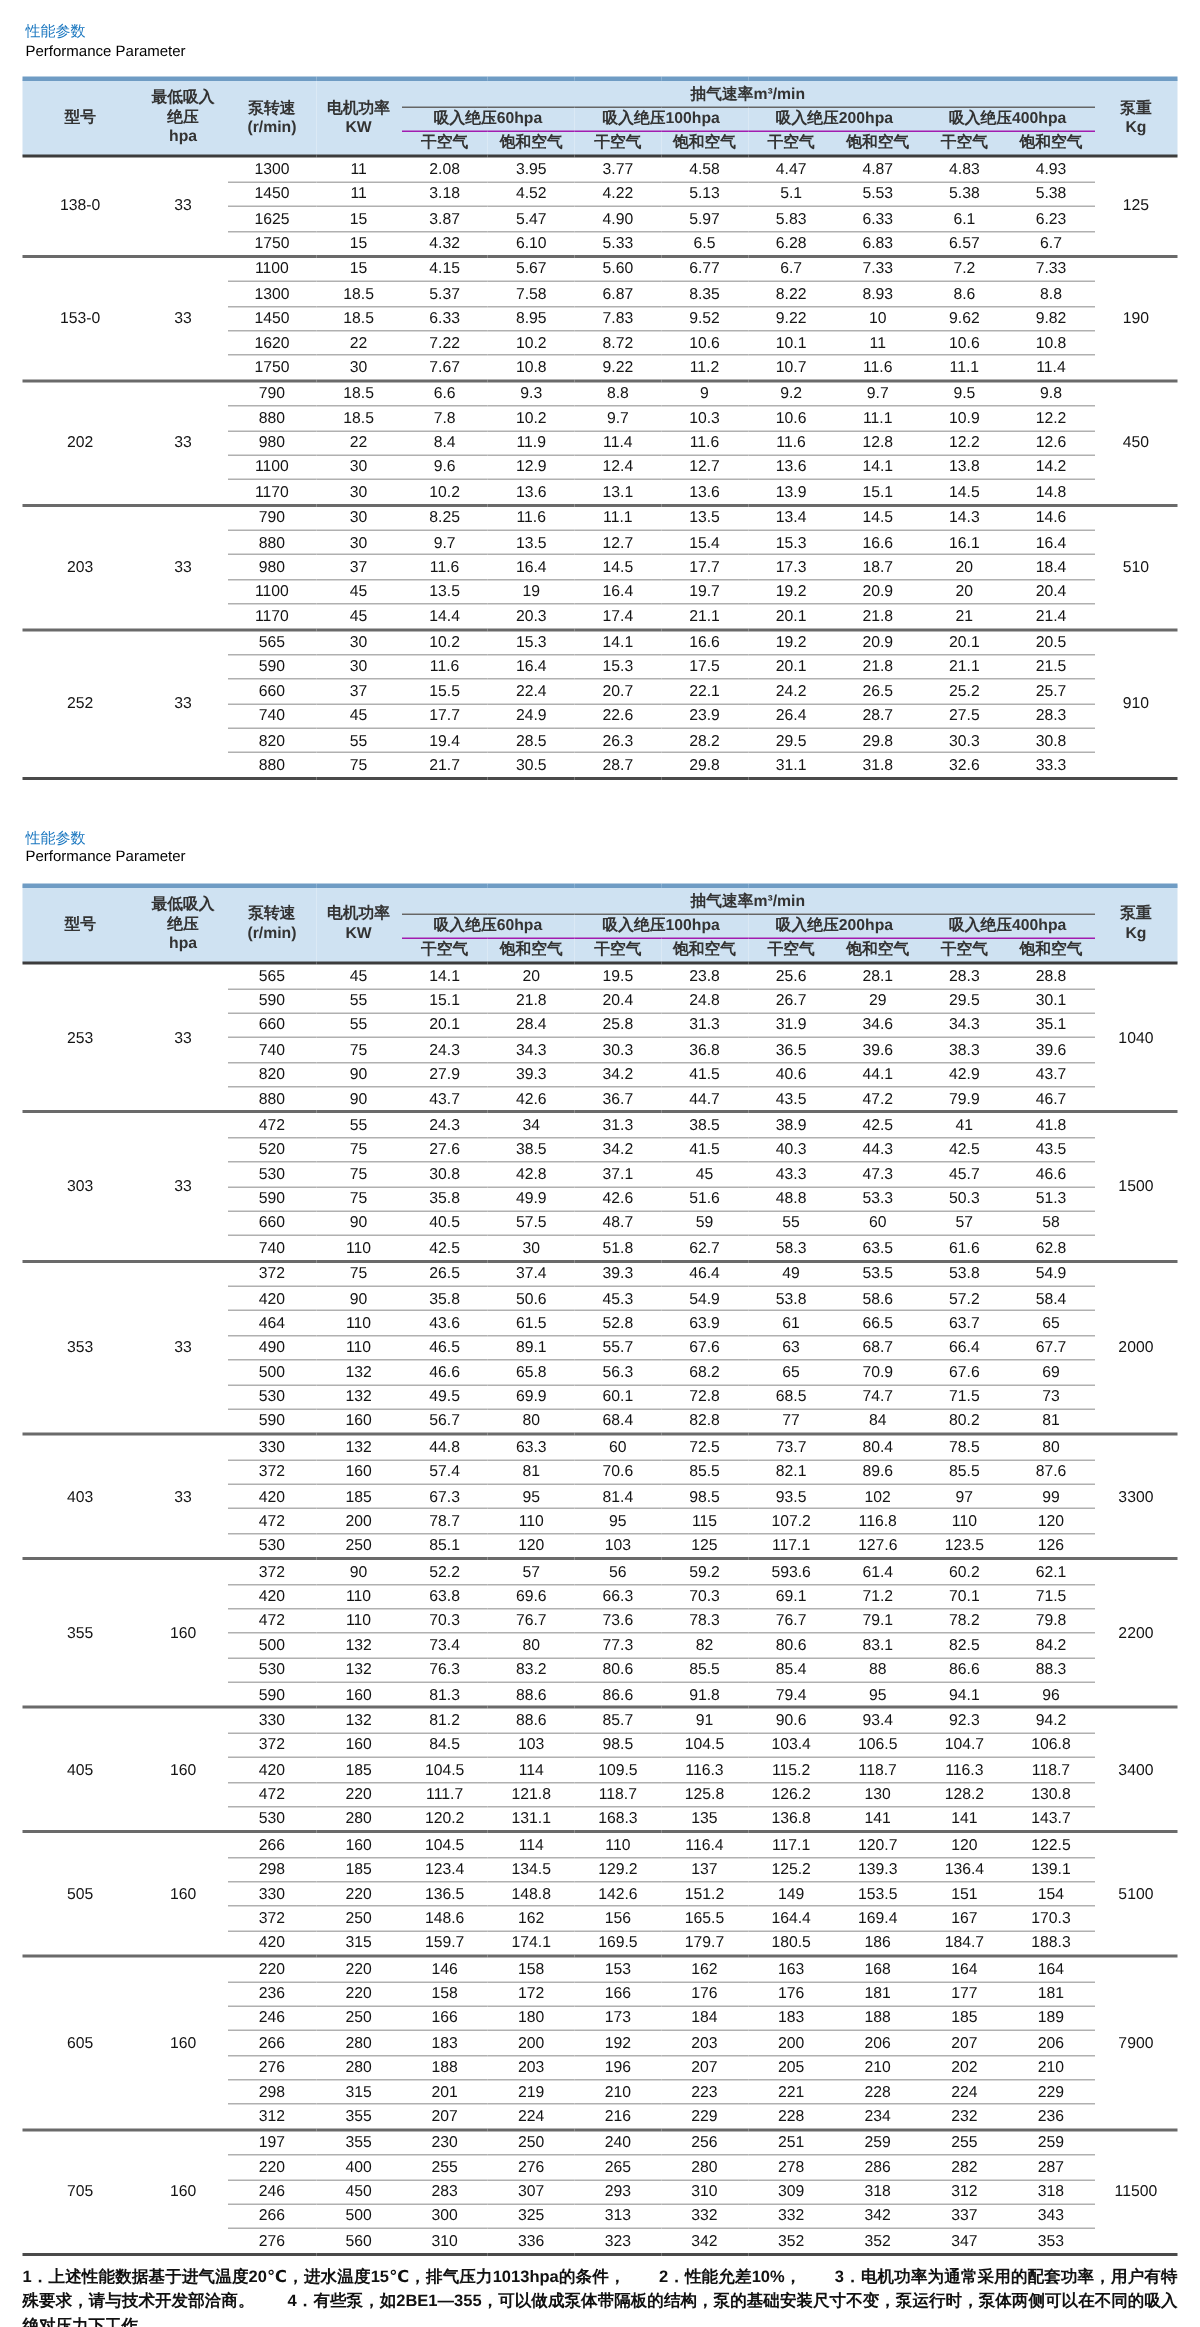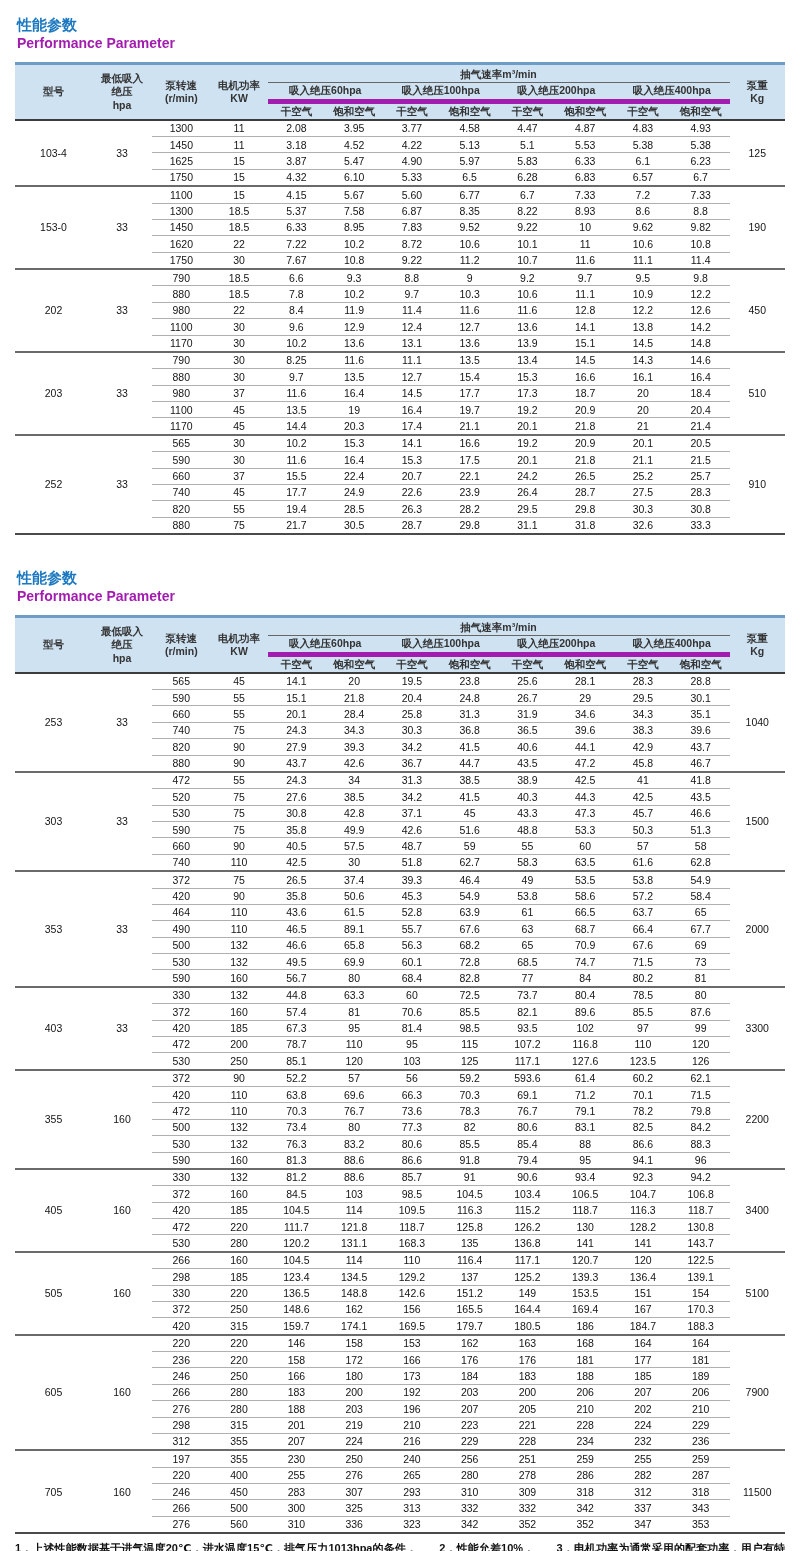--- a/index.html
+++ b/index.html
@@ -6,24 +6,24 @@
   html, body { background: #ffffff; }
   body {
     width: 800px;
     font-family: "Liberation Sans", "DejaVu Sans", sans-serif;
     color: #1a1a1a;
   }
   .page { padding: 16px 15px 20px 15px; }
 
   .section-title { margin: 0 0 10px 2px; }
   .section-title .zh {
-    color: #1c78c0; font-size: 15px; font-weight: bold; line-height: 1.25;
+    color: #1c78c0; font-size: 10px; font-weight: normal; line-height: 1.25;
   }
   .section-title .en {
-    color: #a21caf; font-size: 14px; font-weight: bold; line-height: 1.25;
+    color: #000000; font-size: 10px; font-weight: normal; line-height: 1.25;
   }
   .block2 .section-title { margin-top: 34px; }
 
   table.perf {
     width: 100%;
     border-collapse: collapse;
     table-layout: fixed;
     border-top: 3px solid #6f9cc4;
     border-bottom: 2px solid #4a4a4a;
     font-size: 10.5px;
@@ -34,21 +34,21 @@
     font-weight: bold;
     font-size: 10.5px;
     text-align: center;
     vertical-align: middle;
     white-space: pre-line;
     padding: 1px 0;
     line-height: 1.25;
   }
   table.perf th.span3 { border-bottom: 2px solid #3c3c3c; }
   table.perf th.rate  { border-bottom: 1px solid #666; padding-top: 3px; margin-top: 32px; }
-  table.perf th.pg    { border-bottom: 5px solid #a21caf; }
+  table.perf th.pg    { border-bottom: 1px solid #a21caf; }
   table.perf th.air   { border-bottom: 2px solid #3c3c3c; }
 
   table.perf td {
     text-align: center;
     vertical-align: middle;
     padding: 1.5px 0;
     line-height: 1.18;
     color: #141414;
     height: 15px;
   }
@@ -117,21 +117,21 @@
             <th class="air">干空气</th>
             <th class="air">饱和空气</th>
             <th class="air">干空气</th>
             <th class="air">饱和空气</th>
             <th class="air">干空气</th>
             <th class="air">饱和空气</th>
           </tr>
         </thead>
         <tbody>
           <tr class="group-first first-group">
-            <td rowspan="4">103-4</td>
+            <td rowspan="4">138-0</td>
             <td rowspan="4">33</td>
             <td>1300</td>
             <td>11</td>
             <td>2.08</td>
             <td>3.95</td>
             <td>3.77</td>
             <td>4.58</td>
             <td>4.47</td>
             <td>4.87</td>
             <td>4.83</td>
@@ -560,21 +560,21 @@
           </tr>
           <tr class="row-sep">
             <td>880</td>
             <td>90</td>
             <td>43.7</td>
             <td>42.6</td>
             <td>36.7</td>
             <td>44.7</td>
             <td>43.5</td>
             <td>47.2</td>
-            <td>45.8</td>
+            <td>79.9</td>
             <td>46.7</td>
           </tr>
           <tr class="group-first">
             <td rowspan="6">303</td>
             <td rowspan="6">33</td>
             <td>472</td>
             <td>55</td>
             <td>24.3</td>
             <td>34</td>
             <td>31.3</td>

